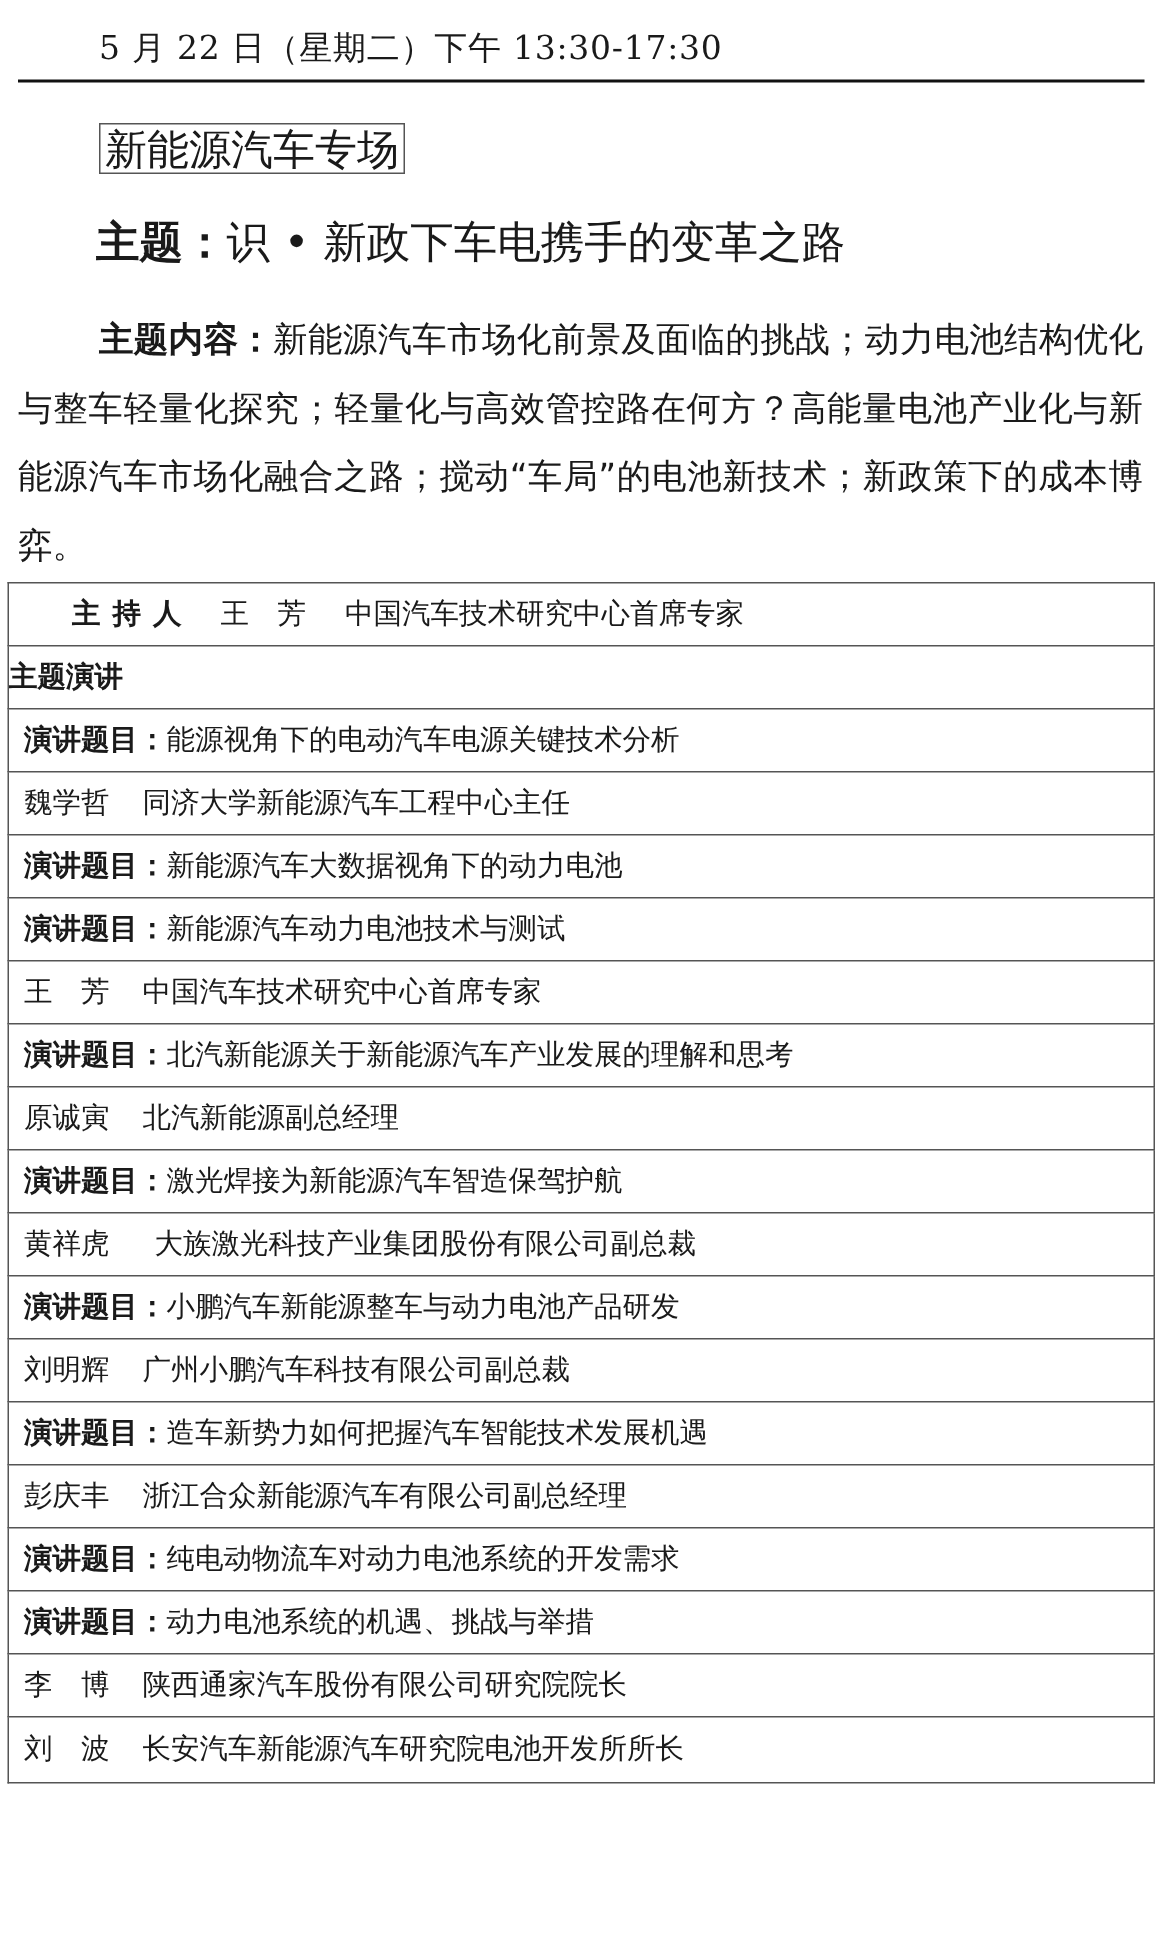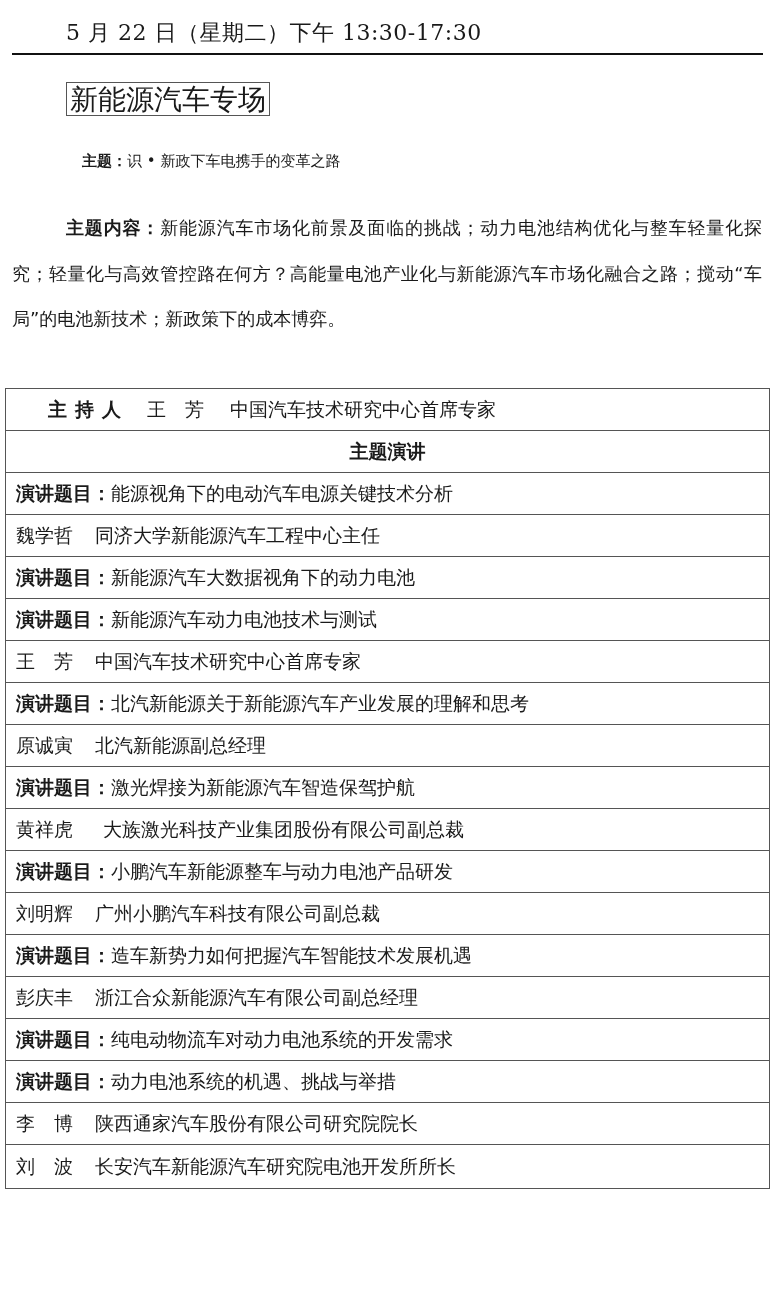--- a/index.html
+++ b/index.html
@@ -40,33 +40,33 @@
     height: 34px;
     padding: 0 3px;
     border: 1.5px solid #555;
     font-size: 28px;
     line-height: 34px;
     white-space: nowrap;
     box-sizing: border-box;
   }
   .theme-line {
     position: absolute;
-    left: 82px;
+    left: 64px;
     top: 146px;
-    font-size: 15px;
+    font-size: 29px;
     line-height: 30px;
     white-space: nowrap;
   }
   .theme-line .lbl { font-weight: bold; }
   .content-para {
     position: absolute;
     left: 12px;
     top: 205px;
     width: 750px;
-    font-size: 18px;
+    font-size: 23px;
     line-height: 45.5px;
     text-indent: 54px;
     text-align: justify;
   }
   .content-para .lbl { font-weight: bold; }
 
   table.agenda {
     position: absolute;
     left: 5px;
     top: 388px;
@@ -82,21 +82,21 @@
     line-height: 41px;
     white-space: nowrap;
     vertical-align: middle;
     box-sizing: border-box;
   }
   table.agenda tr.last td { height: 44px; }
   .host-lbl { font-weight: bold; letter-spacing: 8px; margin-left: 32px; }
   .gap1 { display: inline-block; width: 18px; }
   .gap2 { display: inline-block; width: 26px; }
   .gap-name { display: inline-block; width: 22px; }
-  .center-cell { text-align: center; font-weight: bold; padding-left: 0 !important; }
+  .center-cell { font-weight: bold; padding-left: 0 !important; }
   .talk-lbl { font-weight: bold; text-align: center; }
 </style>
 </head>
 <body>
 
 <div class="date-line">5 月 22 日（星期二）下午 13:30-17:30</div>
 <div class="rule"></div>
 
 <div class="session-box">新能源汽车专场</div>
 

